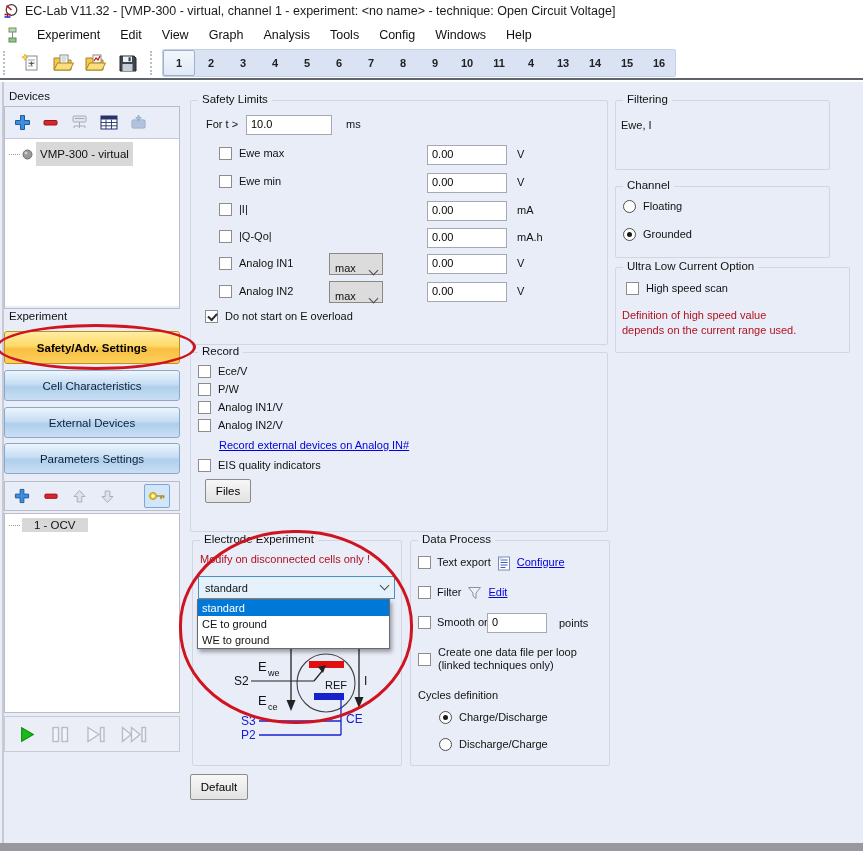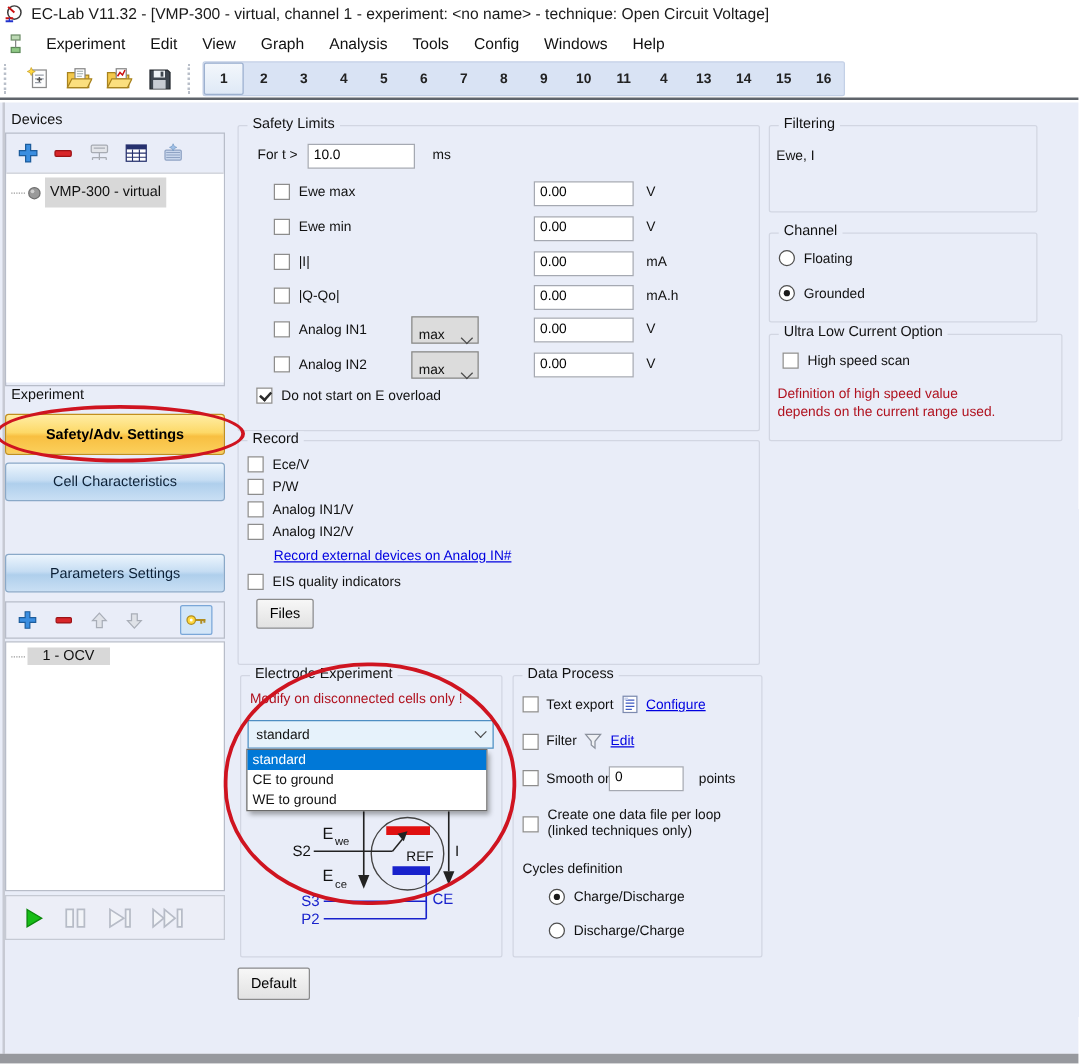--- a/index.html
+++ b/index.html
@@ -31,21 +31,21 @@
   .grp{position:absolute;border:1px solid #d2d6e2;border-radius:2px}
   .glabel{position:absolute;top:-8px;left:7px;background:#e9edf8;padding:0 4px;font-size:11.5px;white-space:nowrap}
 
   
   .cb{display:inline-block;width:13px;height:13px;background:#fff;border:1px solid #8d8d8d;position:relative;flex:none}
   .cb.on::after{content:"";position:absolute;left:2px;top:2px;width:7px;height:4px;border-left:2px solid #2b2b2b;border-bottom:2px solid #2b2b2b;transform:rotate(-48deg)}
   .rb{display:inline-block;width:13px;height:13px;border:1px solid #4f4f4f;border-radius:50%;background:#fff;position:relative;flex:none}
   .rb.on::after{content:"";position:absolute;left:3px;top:3px;width:5px;height:5px;border-radius:50%;background:#1a1a1a}
   .fld{position:absolute;background:#fff;border:1px solid #a5a9b2;height:20px;padding:2px 4px;font-size:11px;color:#000;overflow:hidden;white-space:nowrap}
   .unit{position:absolute;font-size:11px}
-  .row-abs{position:absolute;display:flex;align-items:center;gap:7px;white-space:nowrap}
+  .row-abs{position:absolute;display:flex;gap:7px;white-space:nowrap}
   .minicombo{position:absolute;height:22px;background:#dcdcdc;border:1px solid #888;display:flex;align-items:flex-end;justify-content:space-between;padding:0 5px;font-size:11px}
   .combo{position:absolute;background:#fff;border:1px solid #7f8692;display:flex;align-items:center;justify-content:space-between;padding:0 6px;font-size:11px}
   .chev{width:7px;height:7px;border-right:1.5px solid #4a4a4a;border-bottom:1.5px solid #4a4a4a;transform:rotate(45deg);margin-top:-4px;flex:none}
   .link{color:#0000e0;text-decoration:underline;cursor:pointer}
   .warn{color:#b0121f}
   .pushbtn{position:absolute;background:linear-gradient(#f7f7f7,#e2e2e2);border:1px solid #8b8b8b;border-radius:2px;display:flex;align-items:center;justify-content:center;font-size:11.5px;color:#000}
 
   
   .panelbox{position:absolute;left:4px;width:176px;border:1px solid #b8bdc9;background:#e9edf8}
   .ptools{display:flex;align-items:center;gap:11px;height:31px;padding:0 9px}
@@ -199,20 +199,23 @@
       </div>
     </div>
 
     <div class="seclabel" style="left:9px;top:228px">Experiment</div>
 
     <div class="xbtn active" style="top:249px;height:33px">
         <span>Safety/Adv. Settings</span>
       </div>
     <div class="xbtn" style="top:288px">
         <span>Cell Characteristics</span>
+      </div>
+    <div class="xbtn" style="top:325px">
+        <span>External Devices</span>
       </div>
     <div class="xbtn" style="top:361px">
         <span>Parameters Settings</span>
       </div>
 
     <div class="panelbox" style="top:399px;height:30px;display:flex;align-items:center;gap:13px;padding:0 9px">
       <svg width="16" height="16" viewBox="0 0 17 17">
           <path d="M6.5 1.5 h4 v5 h5 v4 h-5 v5 h-4 v-5 h-5 v-4 h5 z" fill="#3b8ee0" stroke="#1c5c9c"></path>
         </svg>
       <svg width="16" height="16" viewBox="0 0 17 17">

